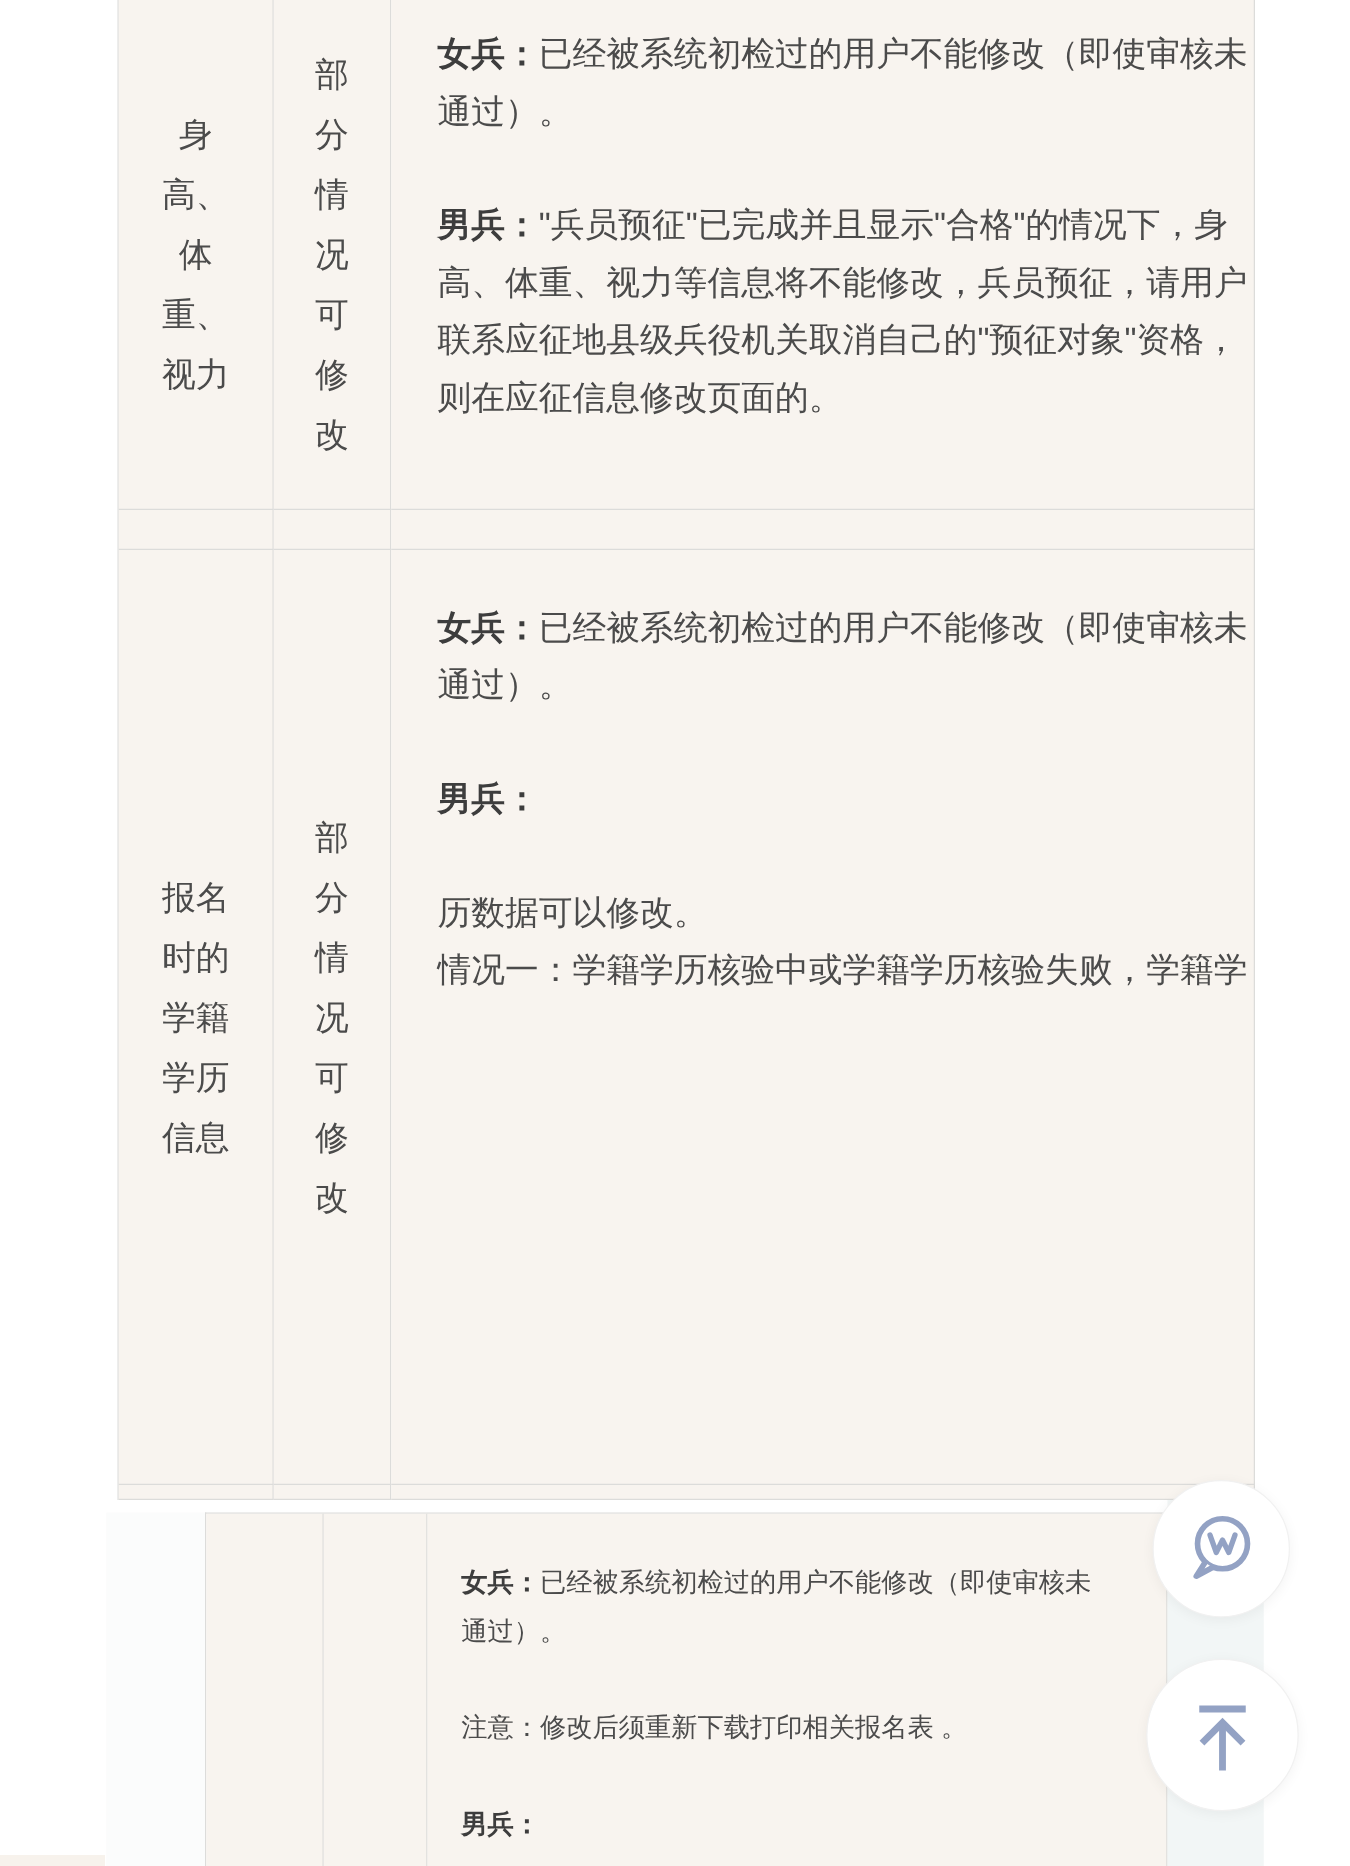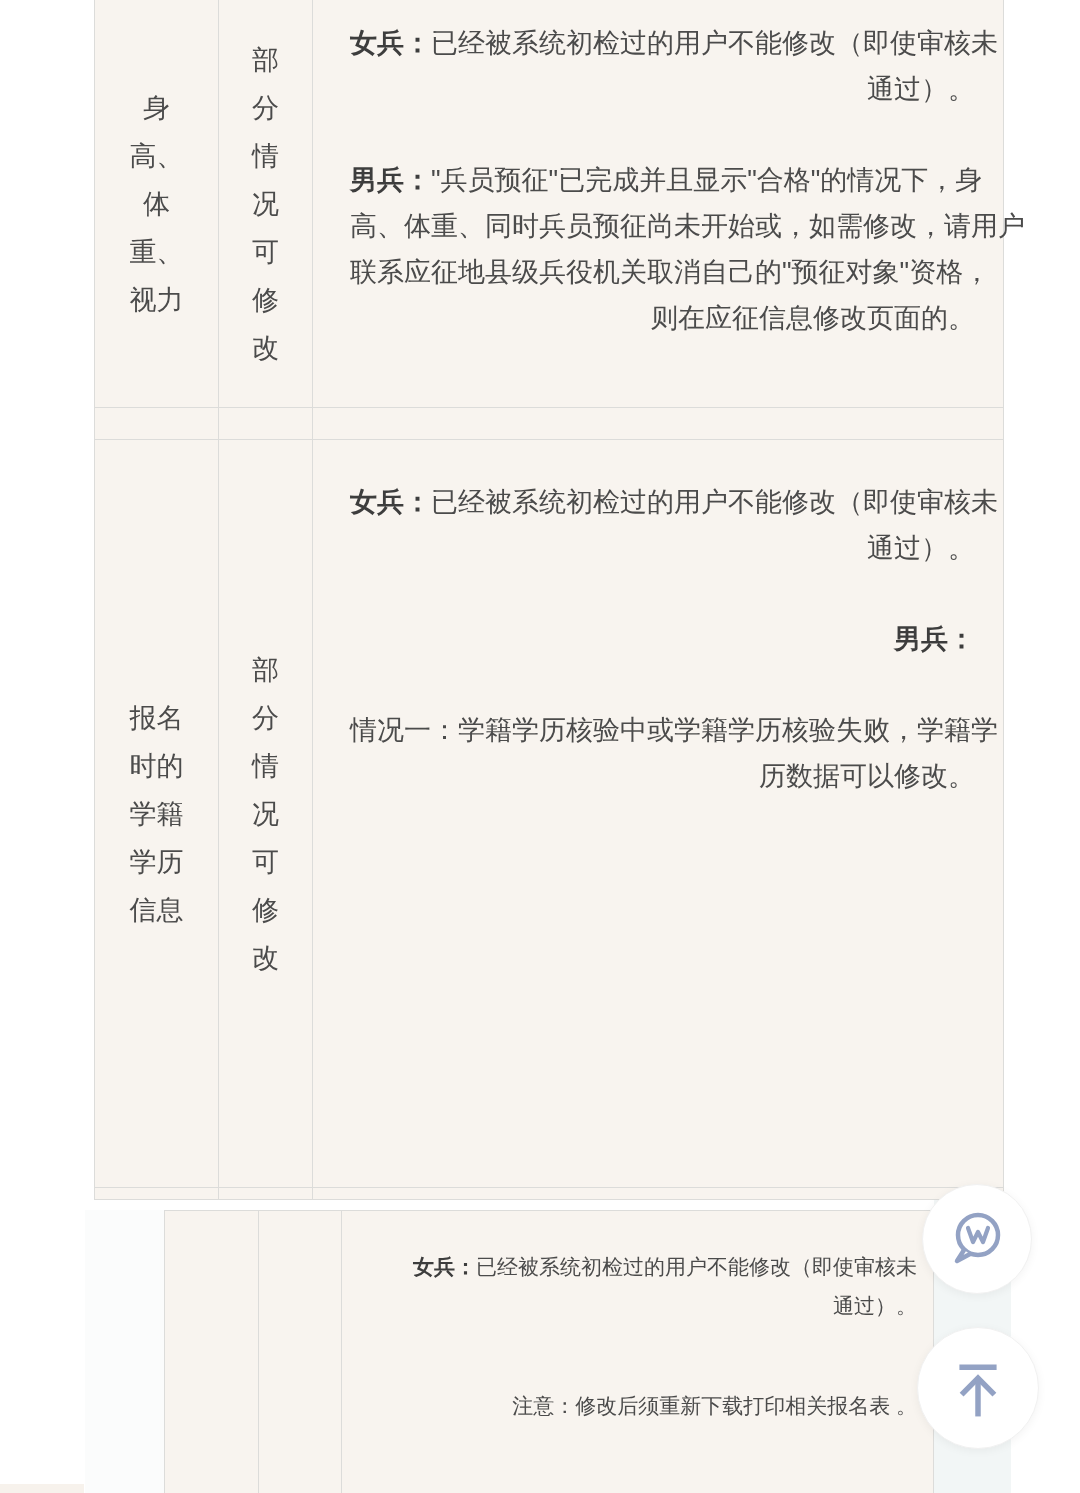--- a/index.html
+++ b/index.html
@@ -27,38 +27,38 @@
     border-right:1px solid var(--border);
     border-bottom:1px solid var(--border);
   }
   .cell-center{display:flex;flex-direction:column;justify-content:center;align-items:center;}
   .vlines{text-align:center;font-size:27px;}
   .vlines div{line-height:48px;white-space:nowrap;}
 
   .cell-content{font-size:27px;}
   .cell-content-r1{padding:20px 28px 0 37px;}
   .cell-content-r2{padding:39px 28px 0 37px;}
-  .paras .para div{line-height:46px;white-space:nowrap;text-align:right;}
+  .paras .para div{line-height:46px;white-space:nowrap;}
   .paras .para + .para{margin-top:45px;}
   b{font-weight:bold;color:var(--bold);}
 
   
   .mini-gutter{position:absolute;left:85px;top:1210px;width:79px;height:283px;background:#fbfcfc;}
   .mini-table{
     position:absolute;left:164px;top:1210px;width:770px;height:283px;
     border-top:1px solid var(--border);
     border-left:1px solid var(--border);
     display:grid;
     grid-template-columns:94px 83px 592px;
     grid-template-rows:282px;
   }
   .mini-cell{background:var(--cell);border-right:1px solid var(--border);}
   .mini-content{font-size:21px;padding:36px 16px 0 27px;}
   .mini-content .para div{line-height:39px;white-space:nowrap;}
-  .mini-content .para + .para{margin-top:61px;}
+  .mini-content .para + .para{margin-top:38px;}
 
   .side-strip{position:absolute;left:934px;top:1200px;width:77px;height:293px;background:#f2f6f6;}
   .corner-patch{position:absolute;left:0;top:1484px;width:84px;height:9px;background:#f7f2ec;}
 
   
   .fab{
     position:absolute;border-radius:50%;background:#ffffff;
     border:1px solid #f1f1f1;
     box-shadow:0 2px 10px rgba(0,0,0,0.05);
     display:flex;align-items:center;justify-content:center;
@@ -96,21 +96,21 @@
         </div>
     </div>
     <div class="mt-cell cell-content cell-content-r1">
       <div class="paras">
           <div class="para">
             <div><b>女兵：</b>已经被系统初检过的用户不能修改（即使审核未</div>
             <div>通过）。</div>
           </div>
           <div class="para">
             <div><b>男兵：</b>"兵员预征"已完成并且显示"合格"的情况下，身</div>
-            <div>高、体重、同时兵员预征尚未开始或，如需修改，请用户</div>
+            <div>高、体重、视力等信息将不能修改，兵员预征，请用户</div>
             <div>联系应征地县级兵役机关取消自己的"预征对象"资格，</div>
             <div>则在应征信息修改页面的。</div>
           </div>
         </div>
     </div>
 
     <div class="mt-cell"></div>
     <div class="mt-cell"></div>
     <div class="mt-cell"></div>
 
@@ -137,22 +137,22 @@
     <div class="mt-cell cell-content cell-content-r2">
       <div class="paras">
           <div class="para">
             <div><b>女兵：</b>已经被系统初检过的用户不能修改（即使审核未</div>
             <div>通过）。</div>
           </div>
           <div class="para">
             <div><b>男兵：</b></div>
           </div>
           <div class="para">
+            <div>历数据可以修改。</div>
             <div>情况一：学籍学历核验中或学籍学历核验失败，学籍学</div>
-            <div>历数据可以修改。</div>
           </div>
         </div>
     </div>
 
     <div class="mt-cell"></div>
     <div class="mt-cell"></div>
     <div class="mt-cell"></div>
   </div>
 
   <div class="mini-gutter"></div>

